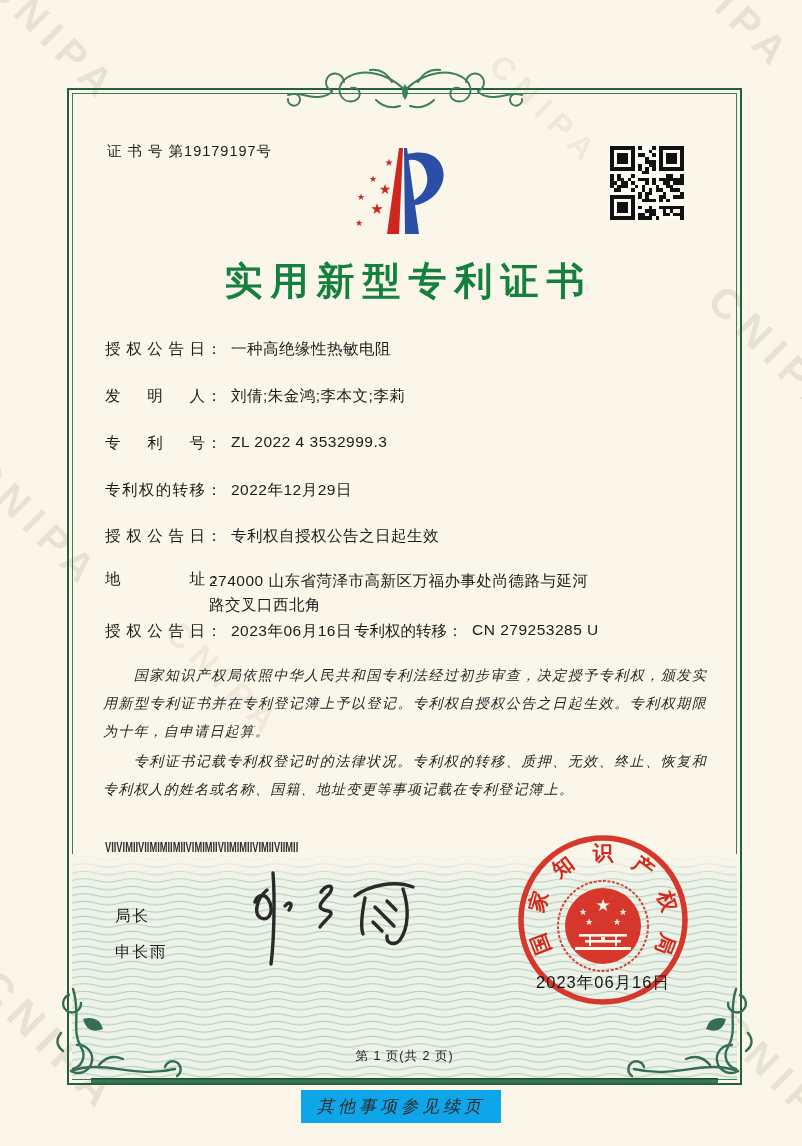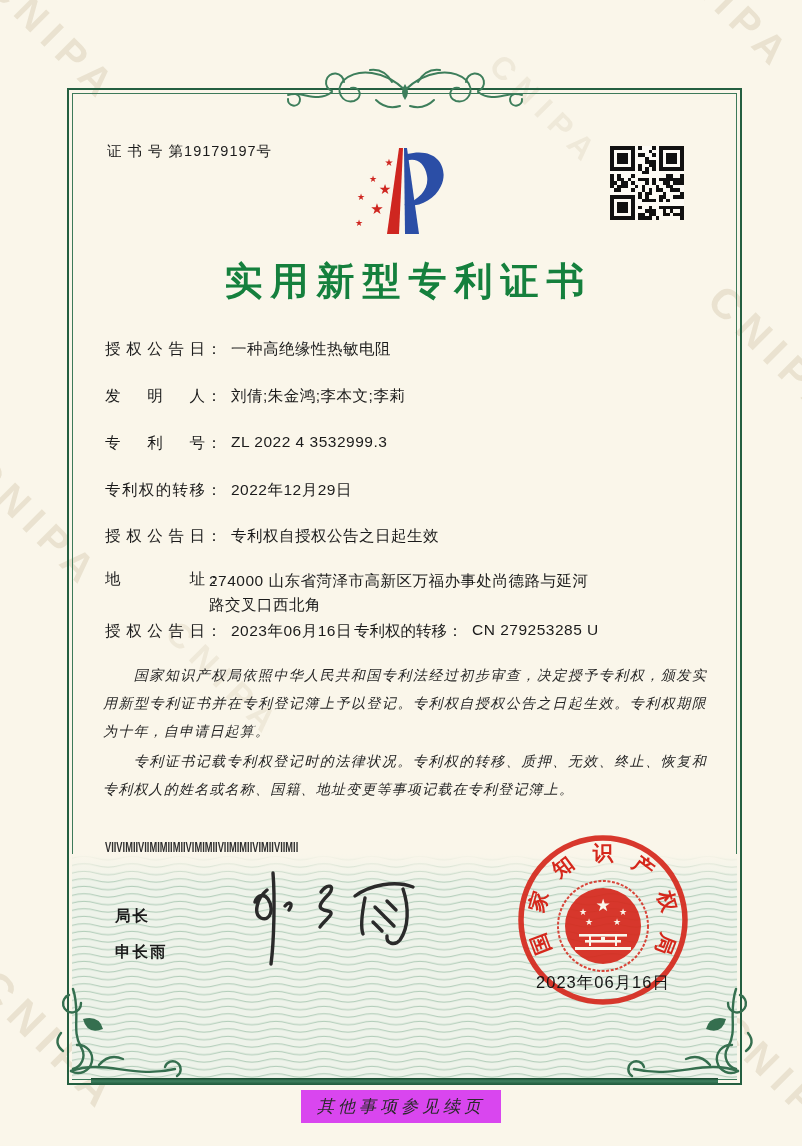--- a/index.html
+++ b/index.html
@@ -54,31 +54,31 @@
     font-family:"Liberation Serif", serif; font-style:italic;
     font-size:14px; line-height:28px; letter-spacing:1.2px; color:#262626;
     text-align:justify;
   }
   .paras p{ margin:0 0 2px 0; text-indent:2.2em;}
   .barcode{
     position:absolute; left:36px; top:748px; z-index:5; font-size:15px;
     letter-spacing:0px; color:#2e2e2e; transform:scaleX(0.62); transform-origin:left center;
     white-space:nowrap; font-weight:bold;
   }
-  .sig-titles{ position:absolute; left:46px; top:808px; z-index:6; font-size:15.5px; line-height:36px; letter-spacing:2px;font-weight:bold;}
+  .sig-titles{ position:absolute; left:46px; top:808px; z-index:6; font-size:15.5px; line-height:36px; letter-spacing:2px;}
   .sig-script{ position:absolute; left:158px; top:776px; z-index:6;}
   .seal{ position:absolute; left:446px; top:742px; width:176px; height:176px; z-index:6;}
   .seal-date{
     position:absolute; left:446px; top:882px; width:176px; text-align:center; z-index:7;
     font-size:16.5px; letter-spacing:1px; color:#161616;
   }
   .pageno{ position:absolute; left:0; top:958px; width:100%; text-align:center; font-size:12.5px; z-index:6; letter-spacing:1px;}
   .continuation{
     position:absolute; left:50%; top:1090px; transform:translateX(-50%); z-index:5;
-    background:#d946ef; padding:5px 16px;
+    background:#0ea5e9; padding:5px 16px;
     font-family:"Liberation Serif", serif; font-style:italic;
     font-size:17px; letter-spacing:4px; color:#2a2a2a; white-space:nowrap;
   }
 </style>
 </head>
 <body>
 
 <div class="page">
 
   <span class="wm" style="left:-30px; top:14px; font-size:40px;">CNIPA</span>
@@ -254,16 +254,17 @@
           <text x="88" y="28" transform="rotate(-74 88 88)" text-anchor="middle" font-size="20.5" font-weight="bold" fill="#d5271b">家</text>
           <text x="88" y="28" transform="rotate(-37 88 88)" text-anchor="middle" font-size="20.5" font-weight="bold" fill="#d5271b">知</text>
           <text x="88" y="28" transform="rotate(0 88 88)" text-anchor="middle" font-size="20.5" font-weight="bold" fill="#d5271b">识</text>
           <text x="88" y="28" transform="rotate(37 88 88)" text-anchor="middle" font-size="20.5" font-weight="bold" fill="#d5271b">产</text>
           <text x="88" y="28" transform="rotate(74 88 88)" text-anchor="middle" font-size="20.5" font-weight="bold" fill="#d5271b">权</text>
           <text x="88" y="28" transform="rotate(111 88 88)" text-anchor="middle" font-size="20.5" font-weight="bold" fill="#d5271b">局</text>
         </g>
     </svg>
     <div class="seal-date">2023年06月16日</div>
 
+    <div class="pageno">第 1 页(共 2 页)</div>
   </div>
 
   <div class="continuation">其他事项参见续页</div>
 </div>
 
 </body></html>

